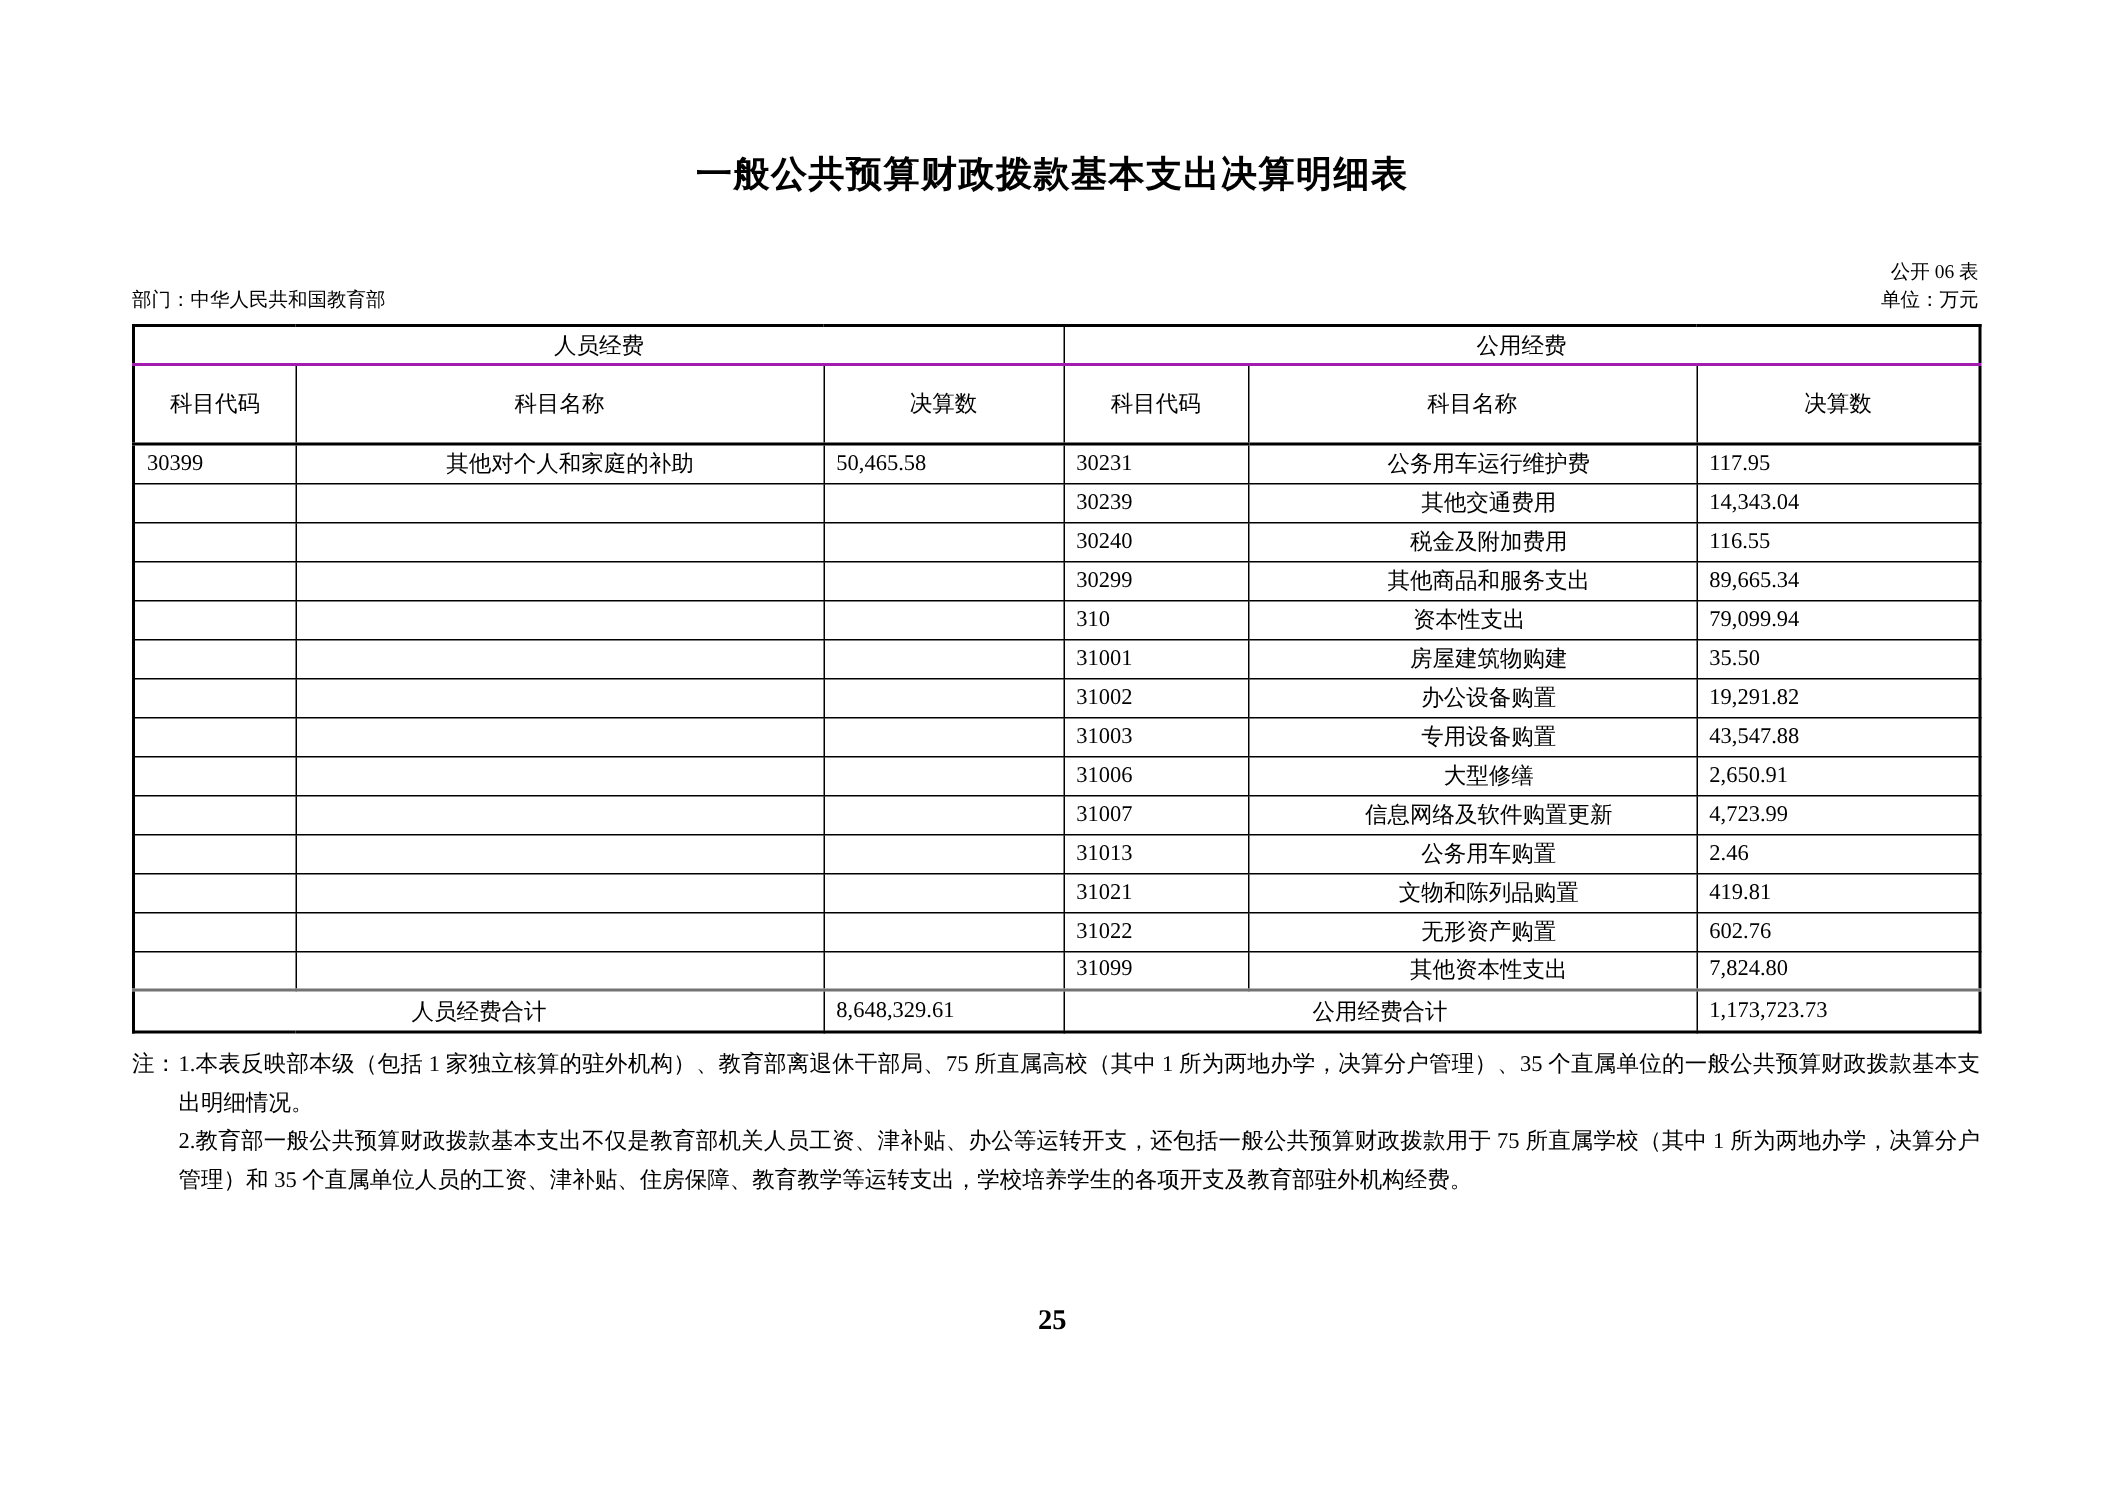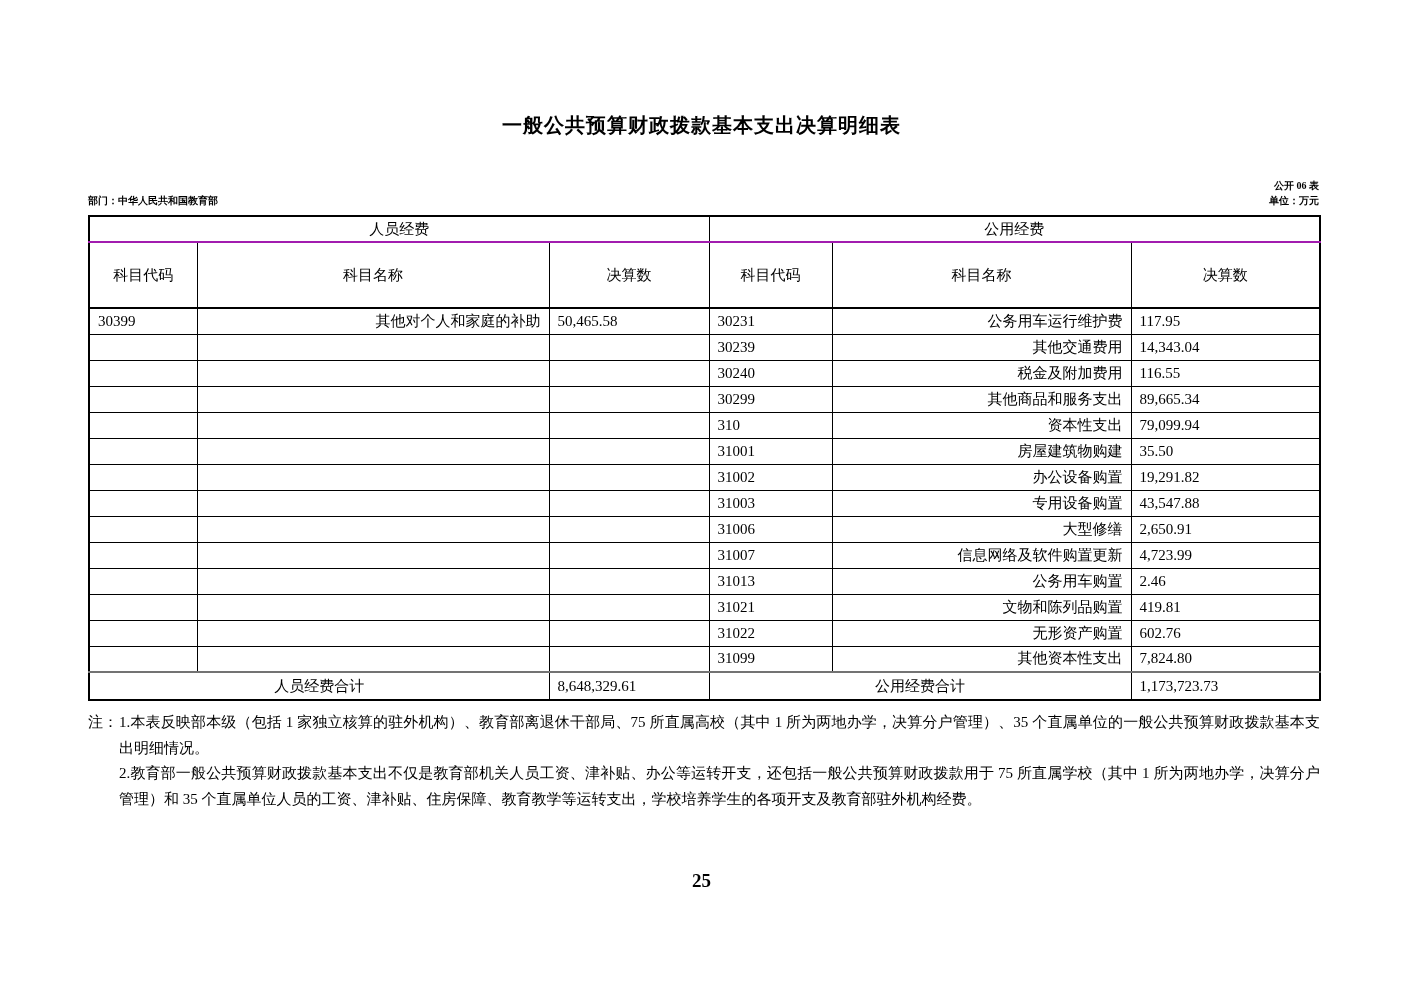--- a/index.html
+++ b/index.html
@@ -6,52 +6,52 @@
   html, body { margin: 0; padding: 0; }
   body {
     width: 1403px; height: 992px;
     background: #ffffff;
     color: #000000;
     font-family: "Liberation Serif", "DejaVu Serif", serif;
   }
   .page { position: relative; width: 1403px; height: 992px; overflow: hidden; }
 
   .title {
-    margin: 12px;
+    margin: 0;
     padding-top: 100px;
     text-align: center;
-    font-size: 20px;
+    font-size: 24px;
     font-weight: bold;
     letter-spacing: 1px;
   }
 
-  .meta { width: 1231px; margin: 40px 0 0 88px; font-size: 10px; font-weight: bold; }
+  .meta { width: 1231px; margin: 40px 0 0 88px; font-size: 13px; }
   .meta-line1 { text-align: right; }
   .meta-line2 { display: flex; justify-content: space-between; margin-top: 1px; }
 
   table.budget-table {
     width: 1231px;
     margin: 7px 0 0 88px;
     border-collapse: collapse;
     table-layout: fixed;
     border: 2px solid #000;
     font-size: 15px;
   }
   .budget-table th, .budget-table td {
     border: 1px solid #000;
     padding: 0 8px;
     overflow: hidden;
     white-space: nowrap;
     font-weight: normal;
   }
   .section-row th { height: 26px; border-bottom: 2px solid #a21caf; text-align: center; }
-  .col-row th   { height: 66px; border-bottom: 2px solid #000; text-align: center; }
+  .col-row th   { height: 53px; border-bottom: 2px solid #000; text-align: center; }
   .budget-table tbody tr { height: 26px; }
   td.code   { text-align: left; }
-  td.name   { text-align: right; padding-left: 30px; margin-left: 48px; }
+  td.name   { text-align: center; padding-left: 30px; margin-left: 48px; }
   td.name.indent-1 { padding-left: 22px; }
   td.name.flush    { padding-left: 4px; }
   td.amount { text-align: left; }
   .bold { font-weight: bold; }
   .total-row td { border-top: 2px solid #737373; height: 28px; }
   td.total-label { text-align: center; }
 
   .notes {
     position: relative;
     width: 1232px;

